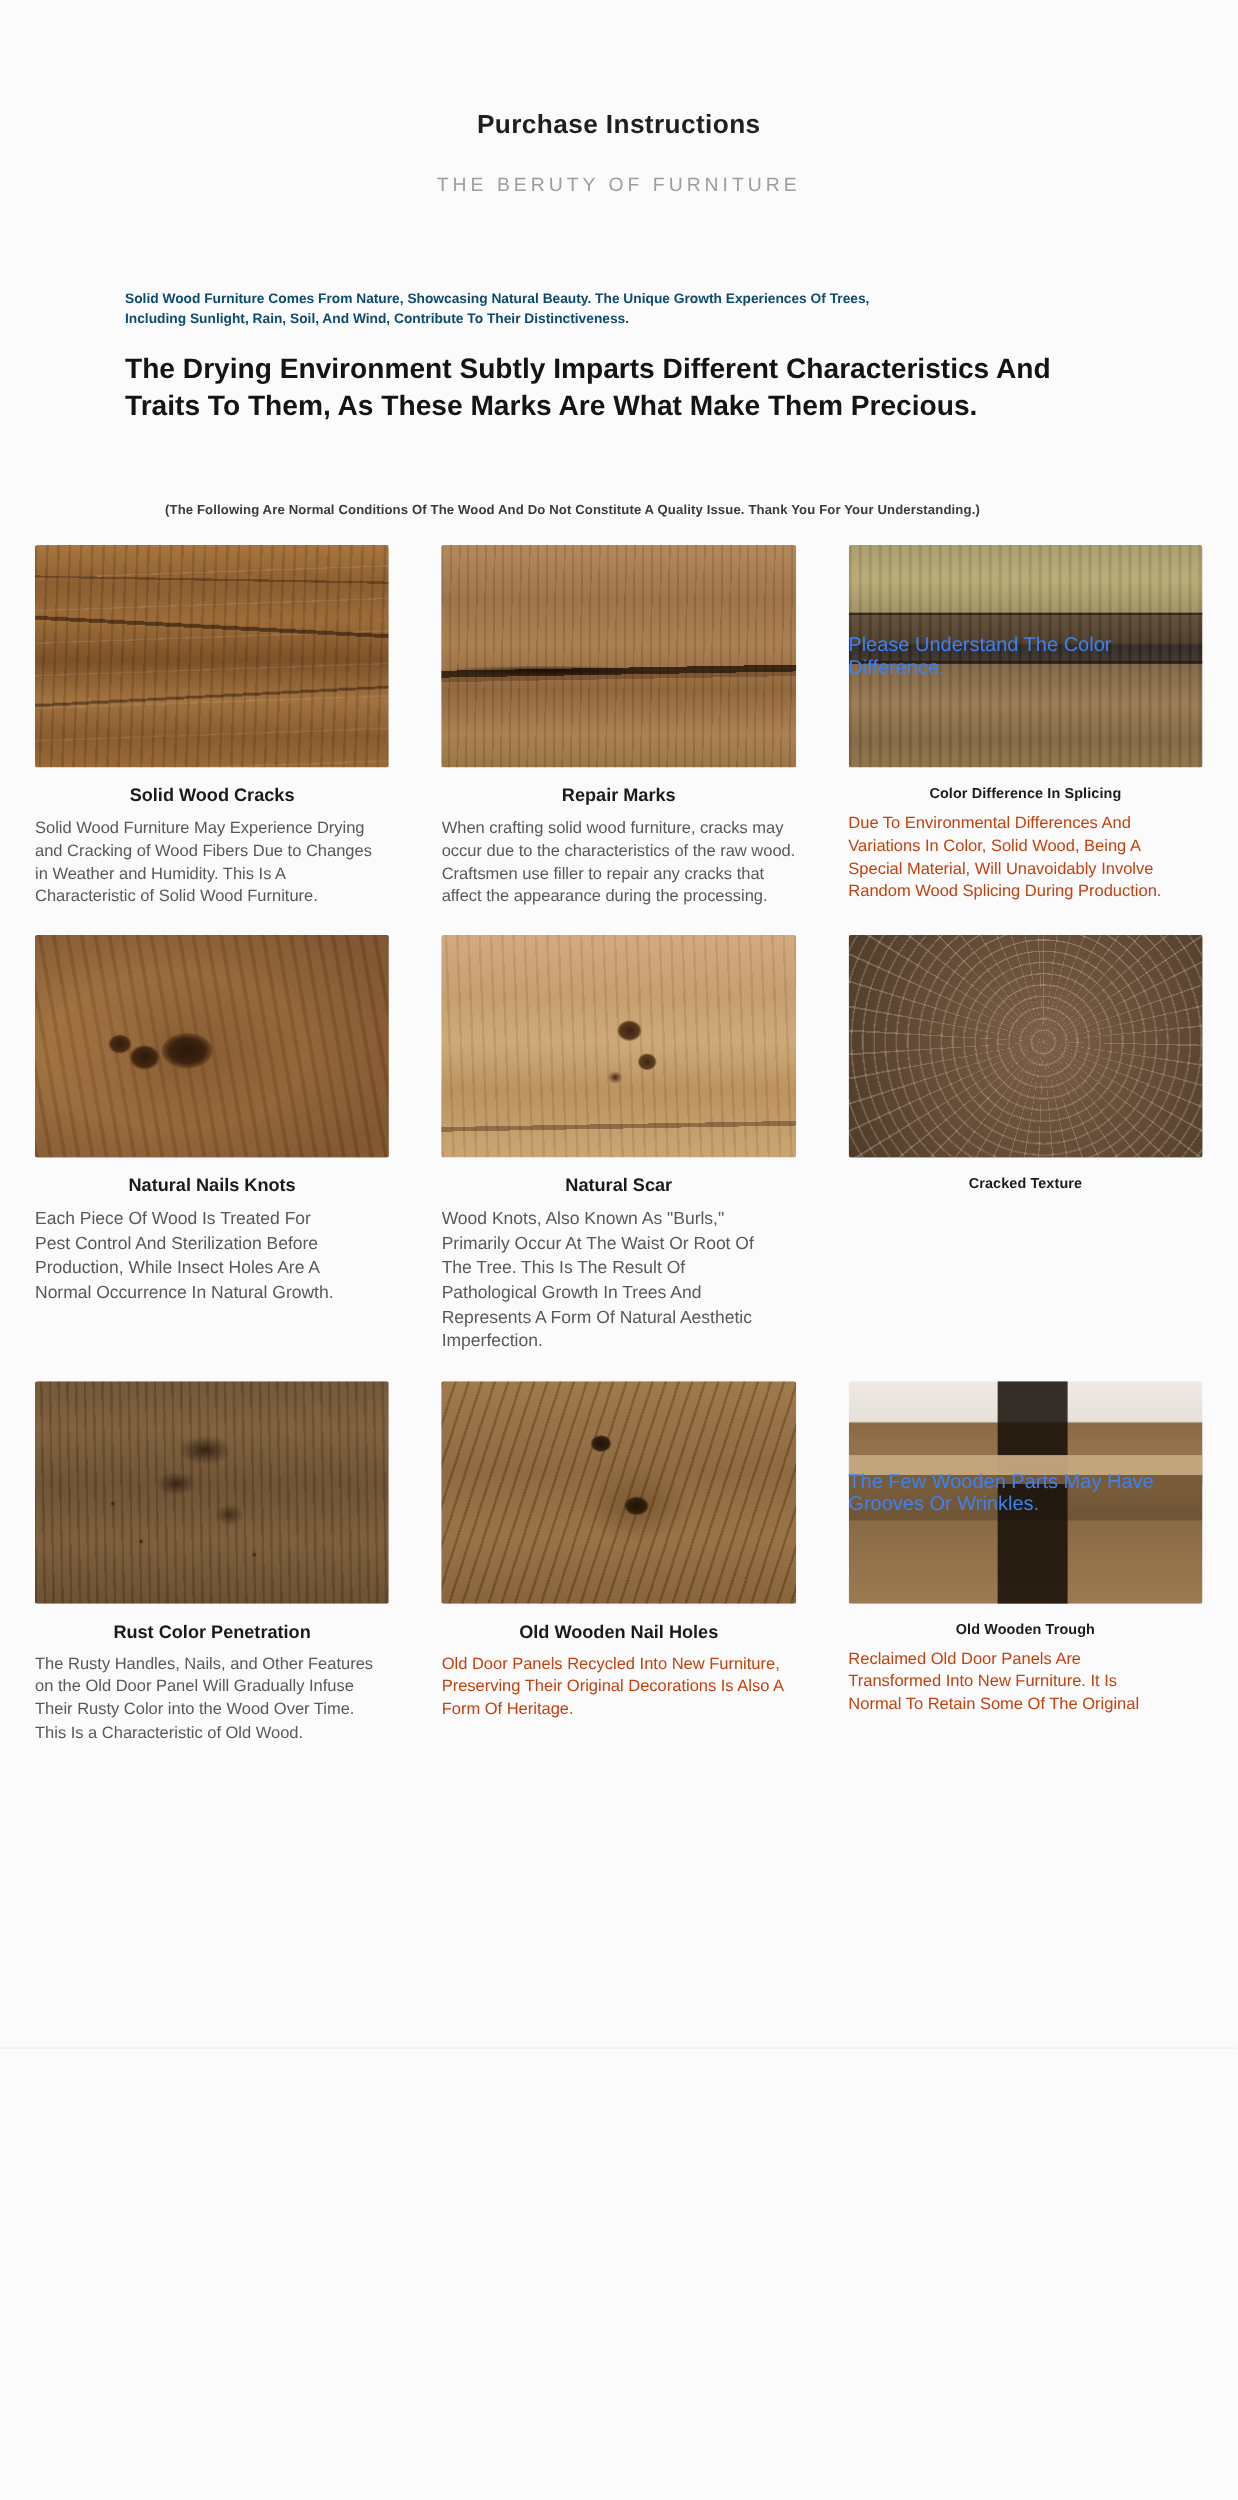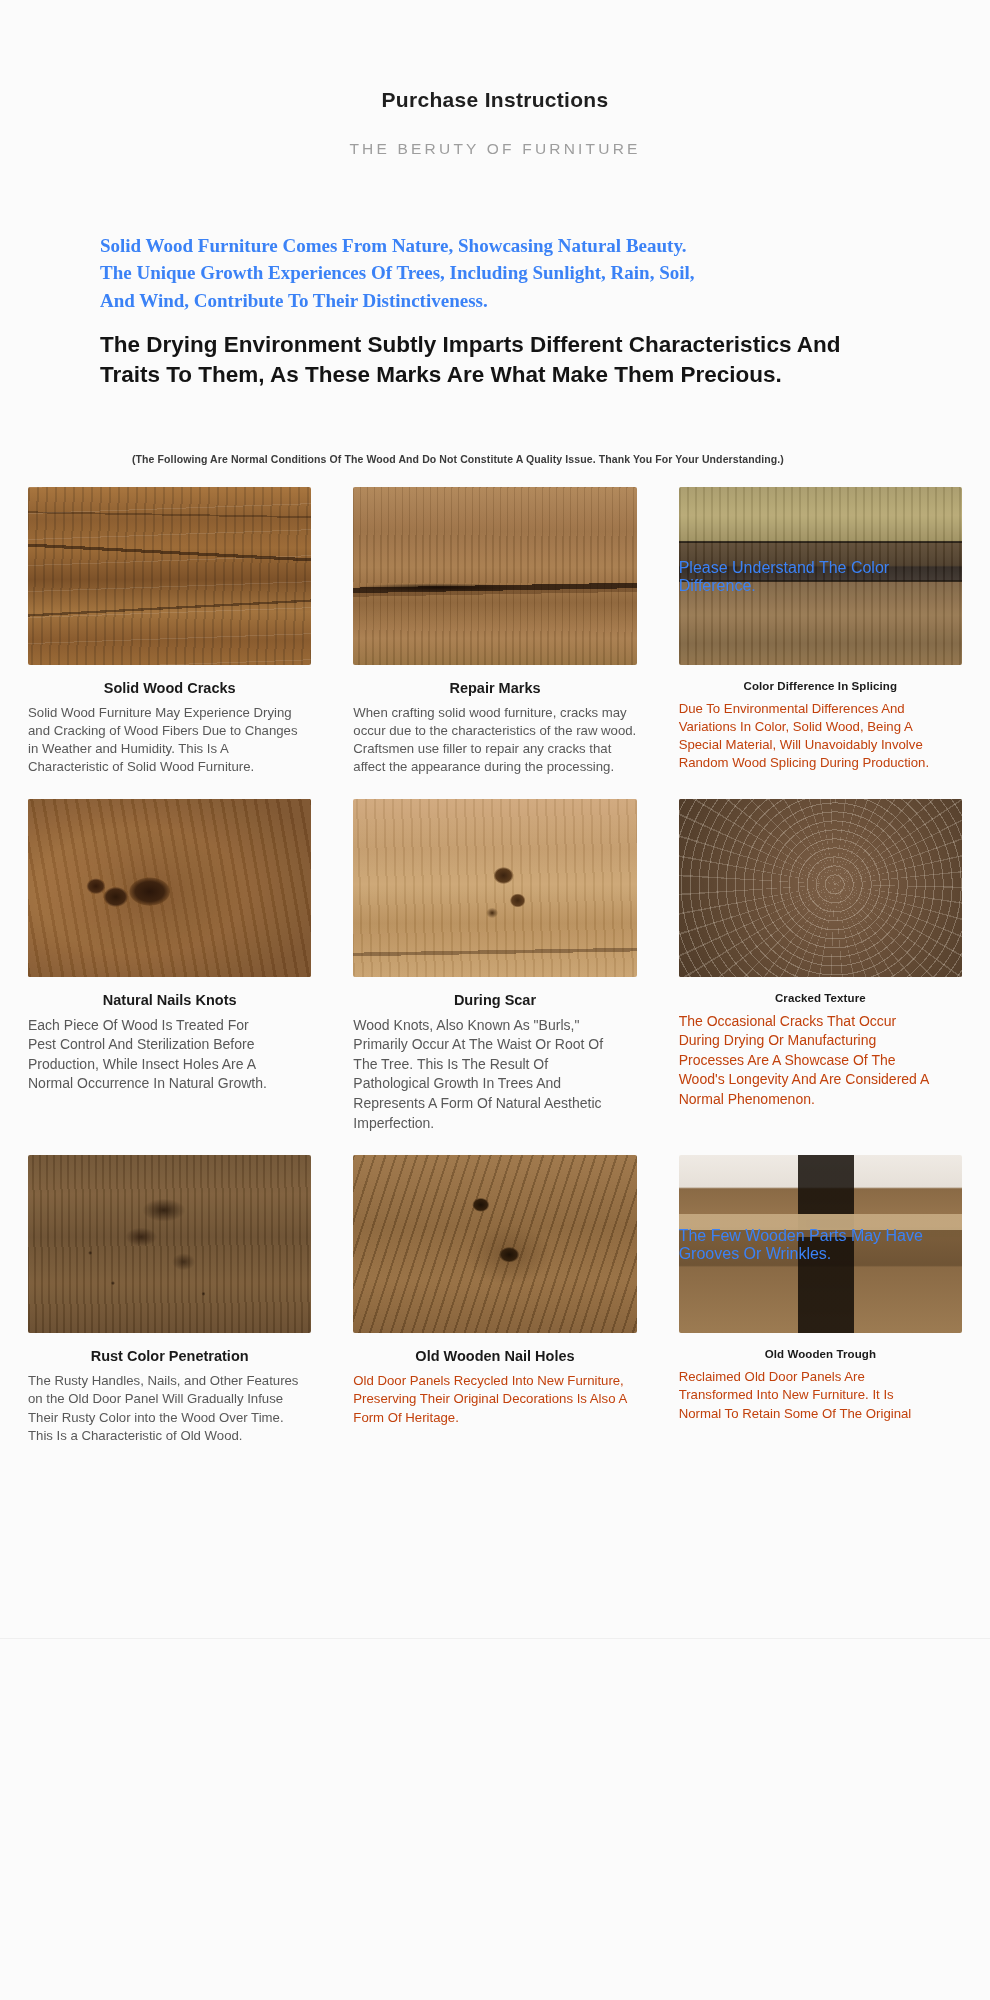--- a/index.html
+++ b/index.html
@@ -41,27 +41,26 @@
     font-weight: normal;
   }
 
   
   .intro {
     margin-top: 74px;
     padding-left: 100px;
     padding-right: 90px;
   }
   .intro-small {
-    font-size: 19px;
+    font-size: 11px;
     font-weight: bold;
     line-height: 1.44;
-    color: #3b82f6;
+    color: #0c4a6e;
     max-width: 620px;
     margin: 0;
-    font-family: Liberation Serif, serif;
   }
   .intro-large {
     margin-top: 16px;
     font-size: 22.5px;
     font-weight: bold;
     line-height: 1.35;
     color: #141414;
     max-width: 790px;
   }
 
@@ -335,30 +334,29 @@
         <div class="wood w-knots"></div>
       </div>
       <div class="caption">Natural Nails Knots</div>
       <div class="body wide">Each Piece Of Wood Is Treated For Pest Control And Sterilization Before Production, While Insect Holes Are A Normal Occurrence In Natural Growth.</div>
     </div>
 
     <div class="cell c2">
       <div class="photo">
         <div class="wood w-scar"></div>
       </div>
-      <div class="caption">During Scar</div>
+      <div class="caption">Natural Scar</div>
       <div class="body wide">Wood Knots, Also Known As "Burls," Primarily Occur At The Waist Or Root Of The Tree. This Is The Result Of Pathological Growth In Trees And Represents A Form Of Natural Aesthetic Imperfection.</div>
     </div>
 
     <div class="cell c3">
       <div class="photo">
         <div class="wood w-crackedtex"></div>
       </div>
       <div class="caption small">Cracked Texture</div>
-      <div class="body wide">The Occasional Cracks That Occur During Drying Or Manufacturing Processes Are A Showcase Of The Wood's Longevity And Are Considered A Normal Phenomenon.</div>
     </div>
 
   </div>
 
   <div class="grid row3">
 
     <div class="cell c1">
       <div class="photo">
         <div class="wood w-rust"></div>
       </div>

